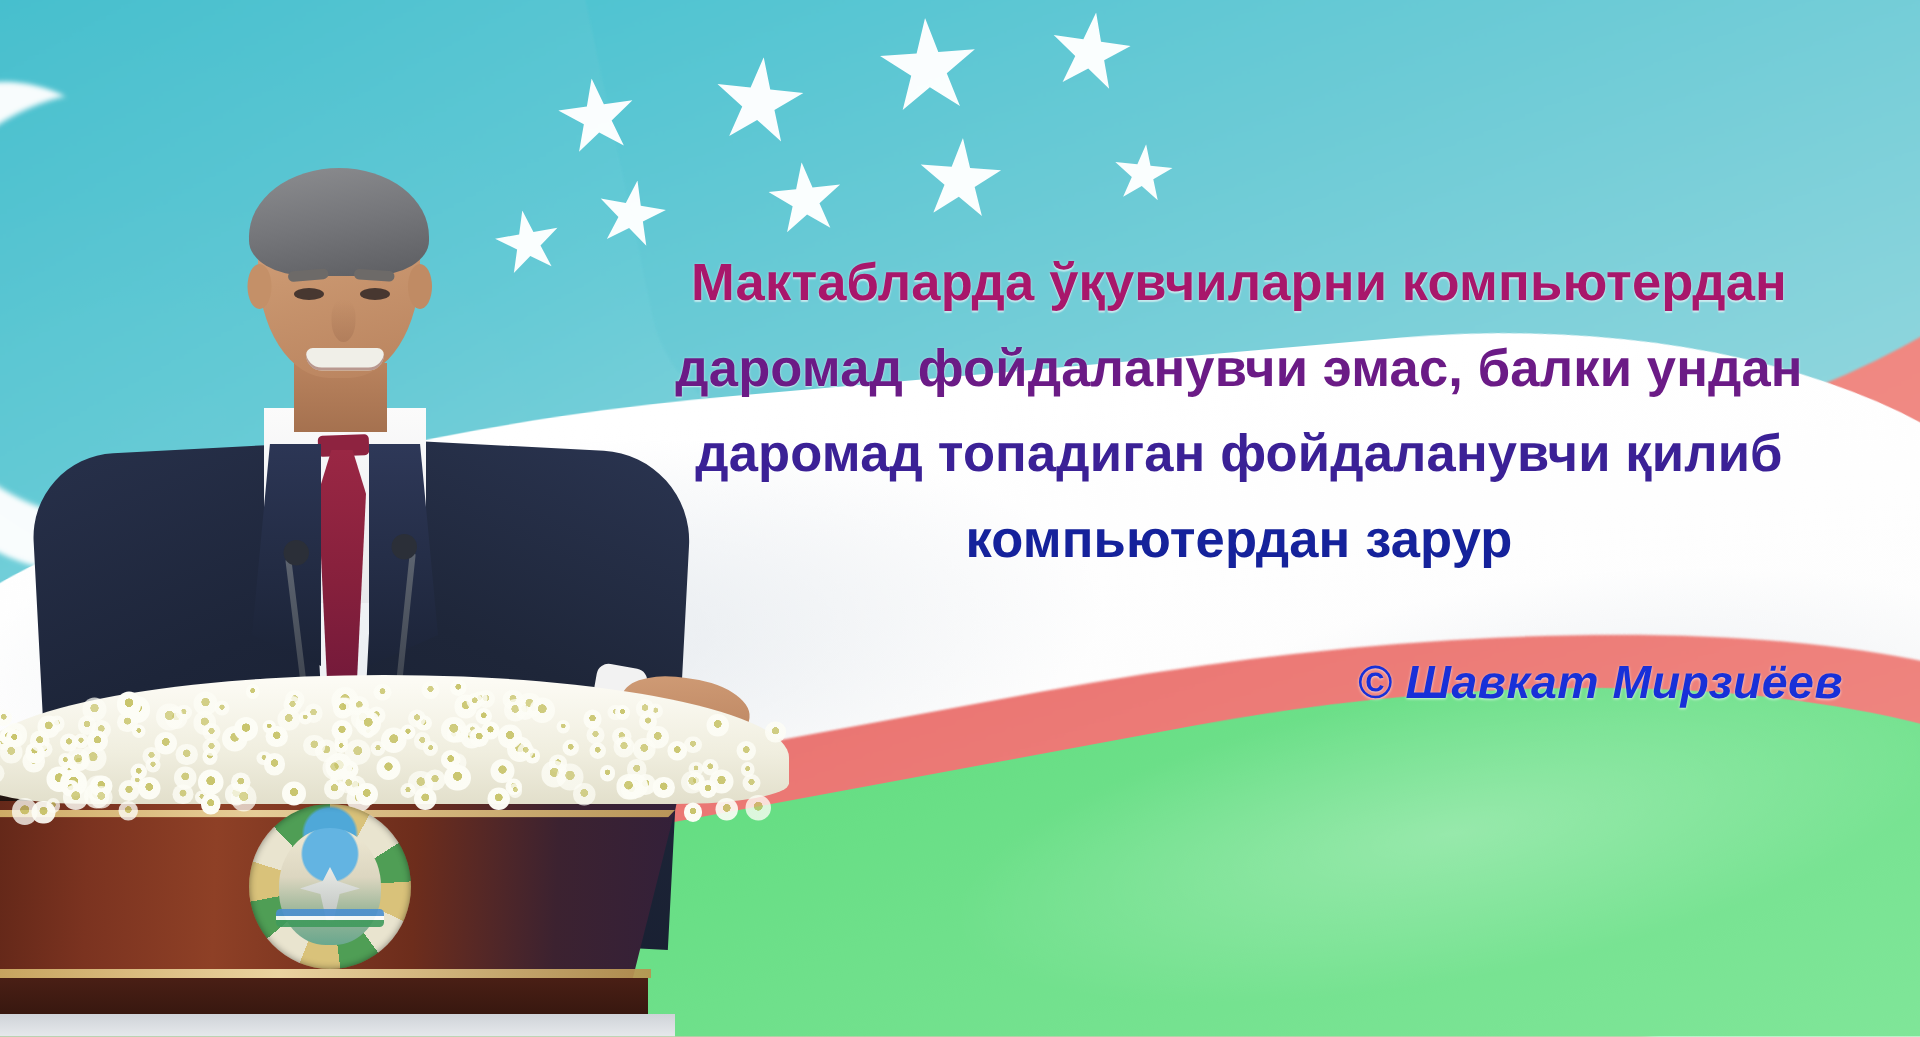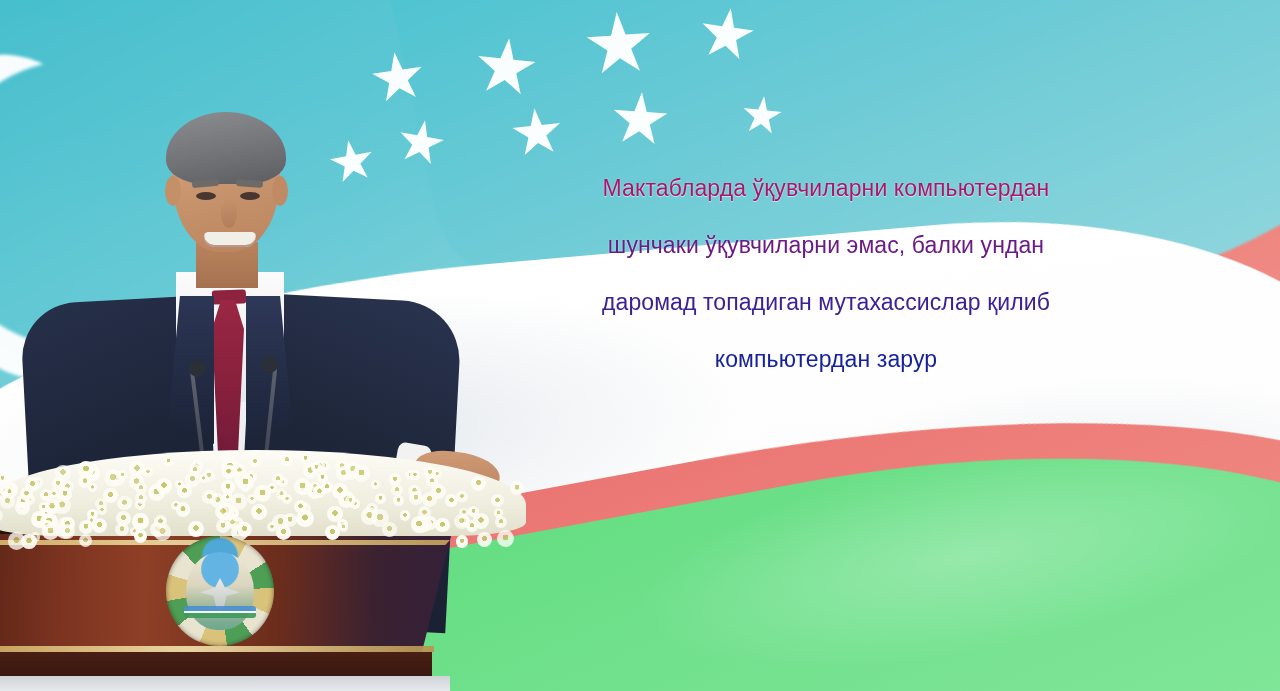--- a/index.html
+++ b/index.html
@@ -181,21 +181,21 @@
   .emblem-bird { position:absolute; left:34px; top:42px; width:40px; height:36px;
     background:linear-gradient(180deg,#e9ebe8,#bcc1bd);
     clip-path:polygon(50% 0%,62% 26%,100% 40%,66% 50%,56% 100%,44% 100%,34% 50%,0% 40%,38% 26%); }
   .emblem-strip { position:absolute; left:18px; top:70px; width:72px; height:12px;
     background:linear-gradient(180deg,#4a8fd0 0 40%, #ffffff 40% 62%, #3f9a5c 62% 100%);
     border-radius:3px; opacity:.9; }
 
   
   #quote { position:absolute; left:386px; top:160px; width:880px; z-index:60;
     text-align:center; }
-  #quote .line { font-weight:normal; font-size:23px; line-height:57px;
+  #quote .line { font-weight:bold; font-size:35px; line-height:57px;
     letter-spacing:.1px; white-space:nowrap;
     text-shadow:0 1px 1px rgba(255,255,255,.55), 0 0 2px rgba(255,255,255,.35); }
   #quote .l1 { color:#a8176b; }
   #quote .l2 { color:#6b1b86; }
   #quote .l3 { color:#3b2196; }
   #quote .l4 { color:#15229b; }
 
   #attribution { position:absolute; left:905px; top:437px; z-index:60;
     font-style:italic; font-weight:bold; font-size:31px; color:#1830d8;
     letter-spacing:.3px; white-space:nowrap;
@@ -464,20 +464,21 @@
       <div class="flower" style="left: 185.304px; top: 472.289px; width: 14.5755px; height: 14.5755px; opacity: 0.759913;"></div>
       <div class="flower" style="left: 3.88567px; top: 486.456px; width: 11.4469px; height: 11.4469px; opacity: 0.988959;"></div>
       <div class="flower" style="left: 222.159px; top: 465.314px; width: 13.2813px; height: 13.2813px; opacity: 0.923025;"></div>
       <div class="flower" style="left: 133.641px; top: 529.337px; width: 13.3009px; height: 13.3009px; opacity: 0.994211;"></div>
       <div class="flower" style="left: 470.741px; top: 475.74px; width: 15.3946px; height: 15.3946px; opacity: 0.908689;"></div>
       <div class="flower" style="left: 21.4217px; top: 533.556px; width: 15.1179px; height: 15.1179px; opacity: 0.922262;"></div>
     </div>
 
   <div id="quote">
     <div class="line l1">Мактабларда ўқувчиларни компьютердан</div>
-    <div class="line l2">шунчаки ўқувчиларни эмас, балки ундан</div>
-    <div class="line l3">даромад топадиган мутахассислар қилиб</div>
+    <div class="line l2">даромад фойдаланувчи эмас, балки ундан</div>
+    <div class="line l3">даромад топадиган фойдаланувчи қилиб</div>
     <div class="line l4">компьютердан зарур</div>
   </div>
 
+  <div id="attribution">© Шавкат Мирзиёев</div>
 
 
 </div>
 
 </body></html>

